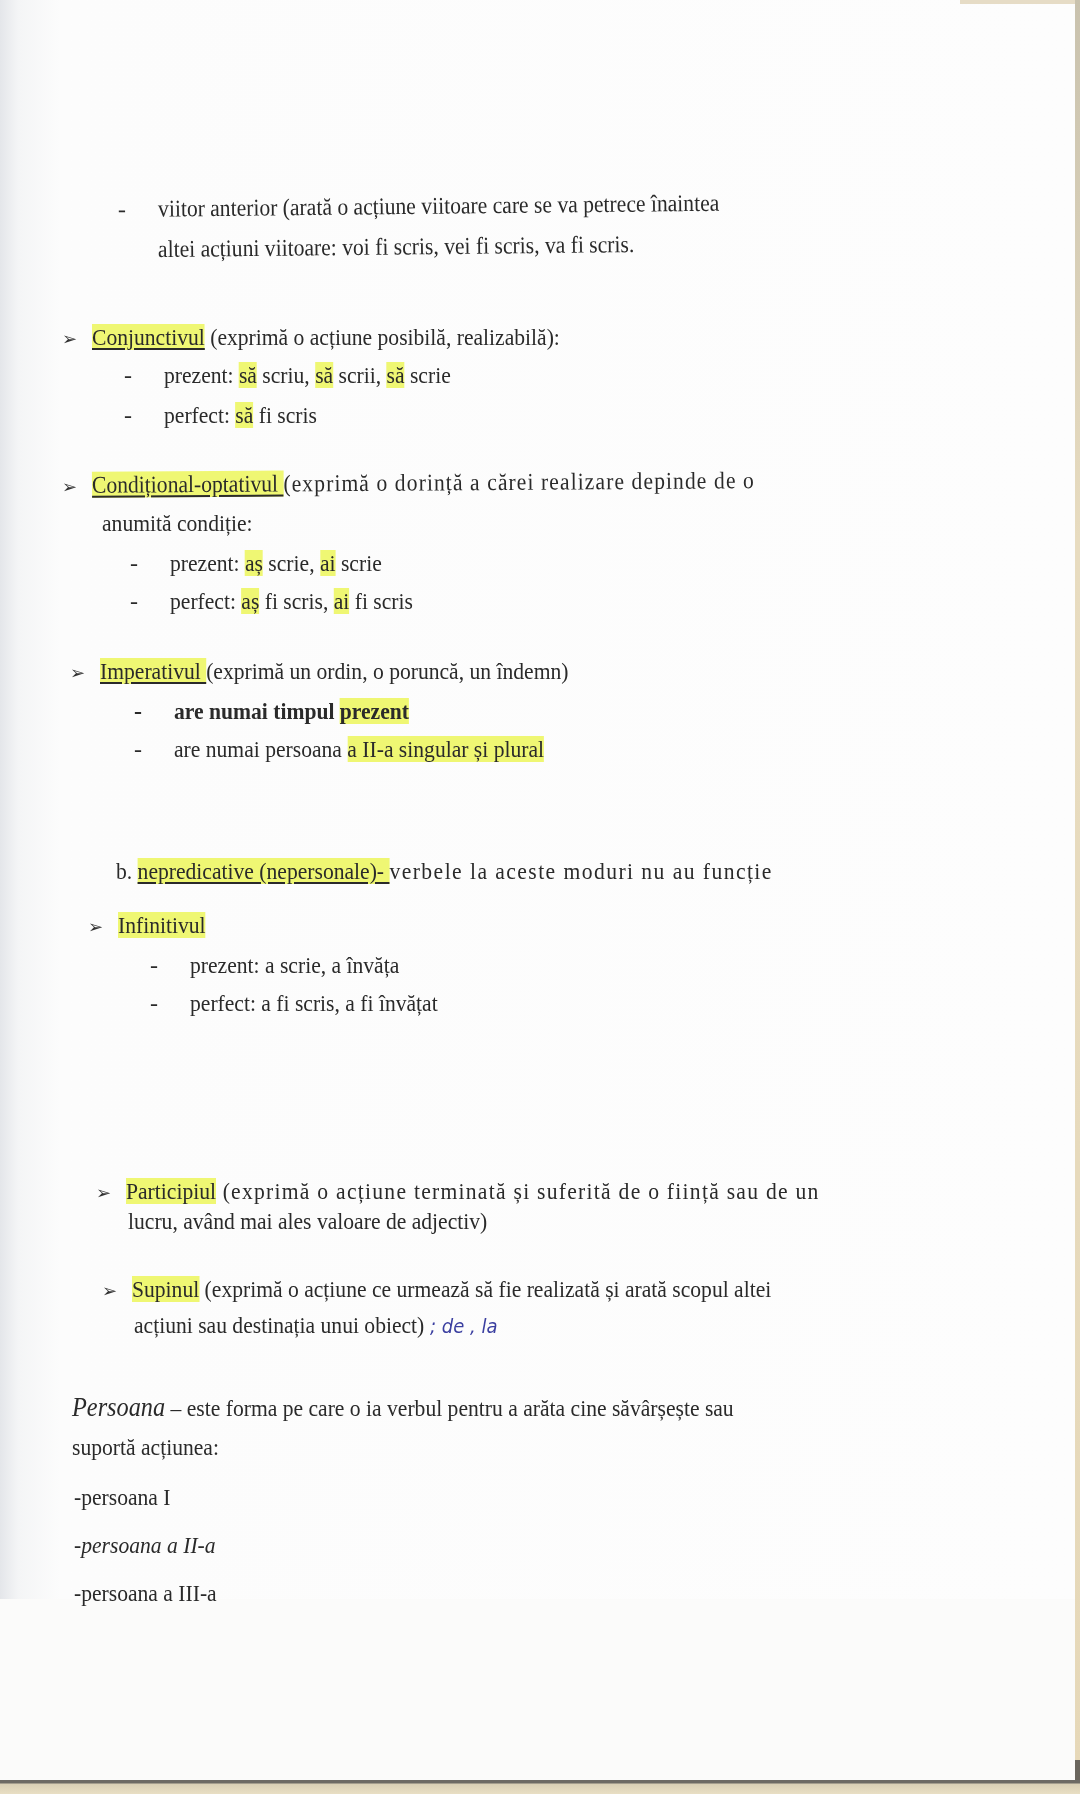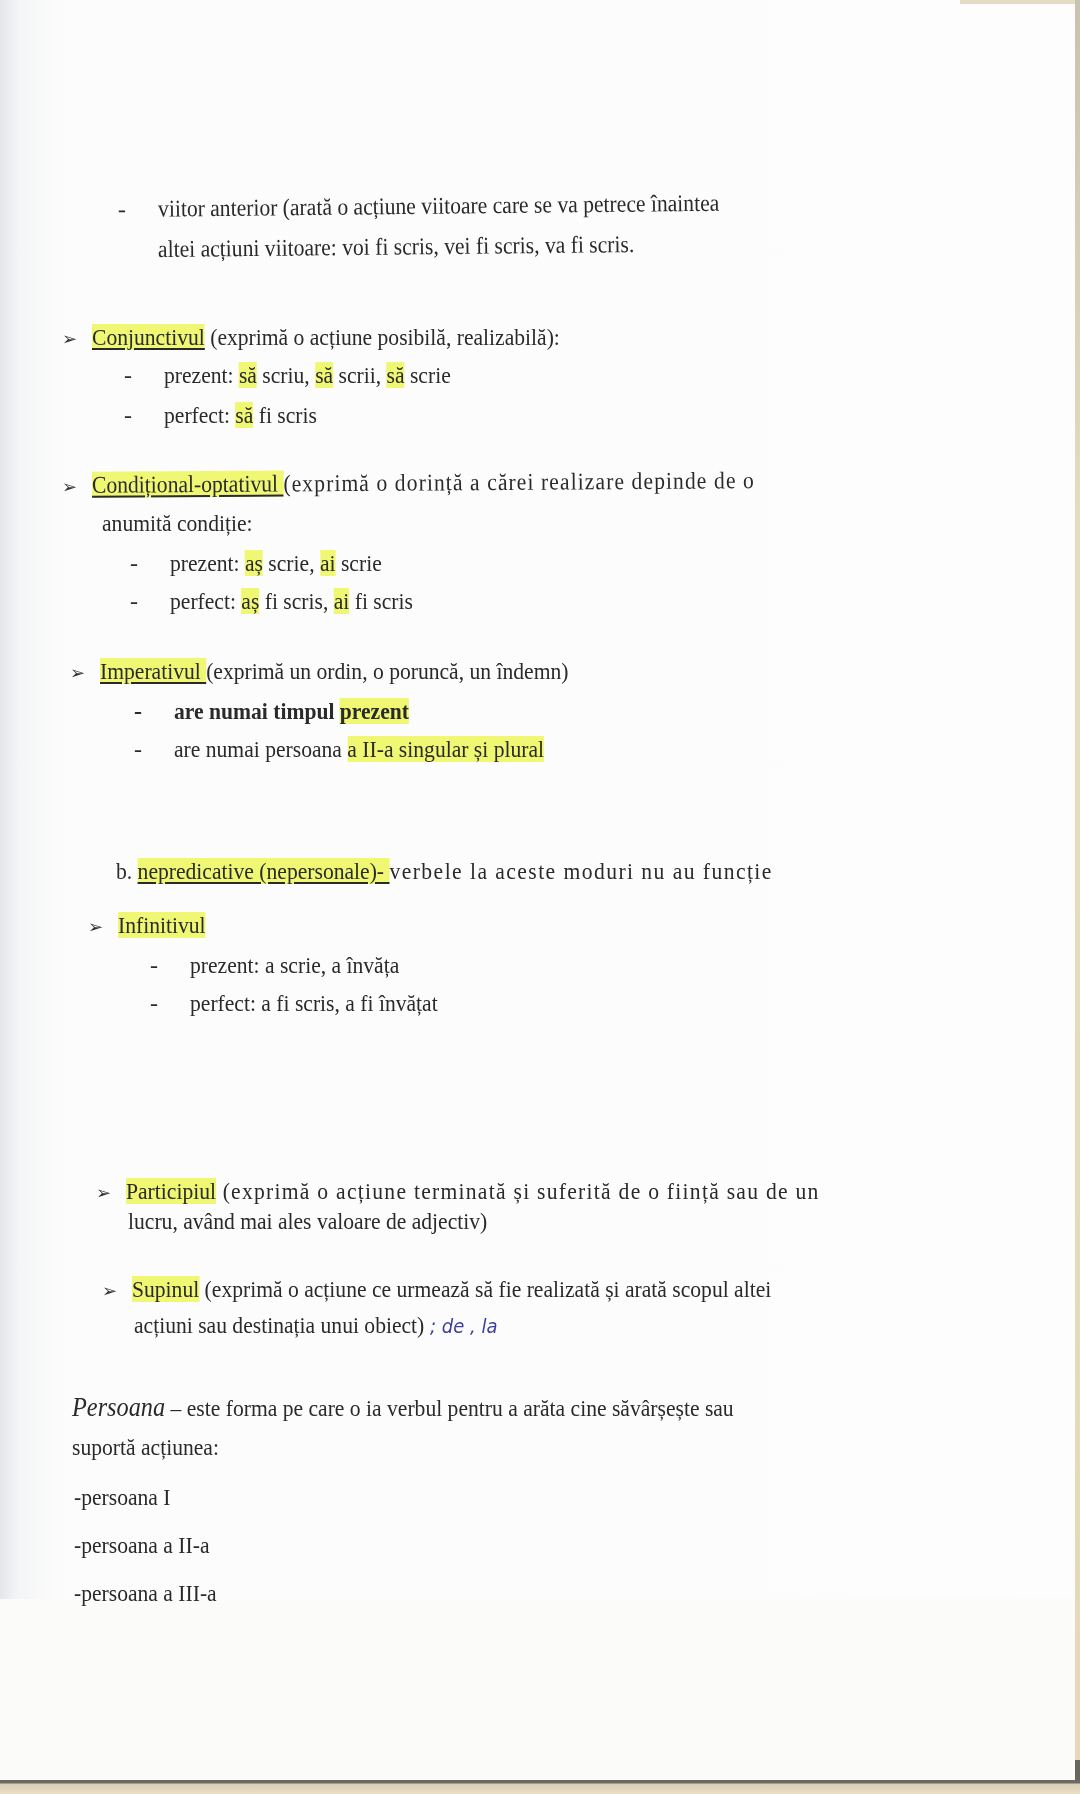--- a/index.html
+++ b/index.html
@@ -125,19 +125,19 @@
 
   <div class="line" style="left:72px; top:1392px;">
     <span class="compress"><span class="italic" style="font-size:27px">Persoana</span><span> – este forma pe care o ia verbul pentru a arăta cine săvârșește sau</span></span>
   </div>
   <div class="line" style="left:72px; top:1432px;">
     <span class="compress">suportă acțiunea:</span>
   </div>
   <div class="line" style="left:74px; top:1482px;">
     <span class="compress">-persoana I</span>
   </div>
-  <div class="line" style="left:74px; top:1530px;">
+  <div class="line" style="left:74px; top:1530px;font-style:italic;">
     <span class="compress">-persoana  a II-a</span>
   </div>
   <div class="line" style="left:74px; top:1578px;">
     <span class="compress">-persoana a III-a</span>
   </div>
 </div>
 
 </body></html>

